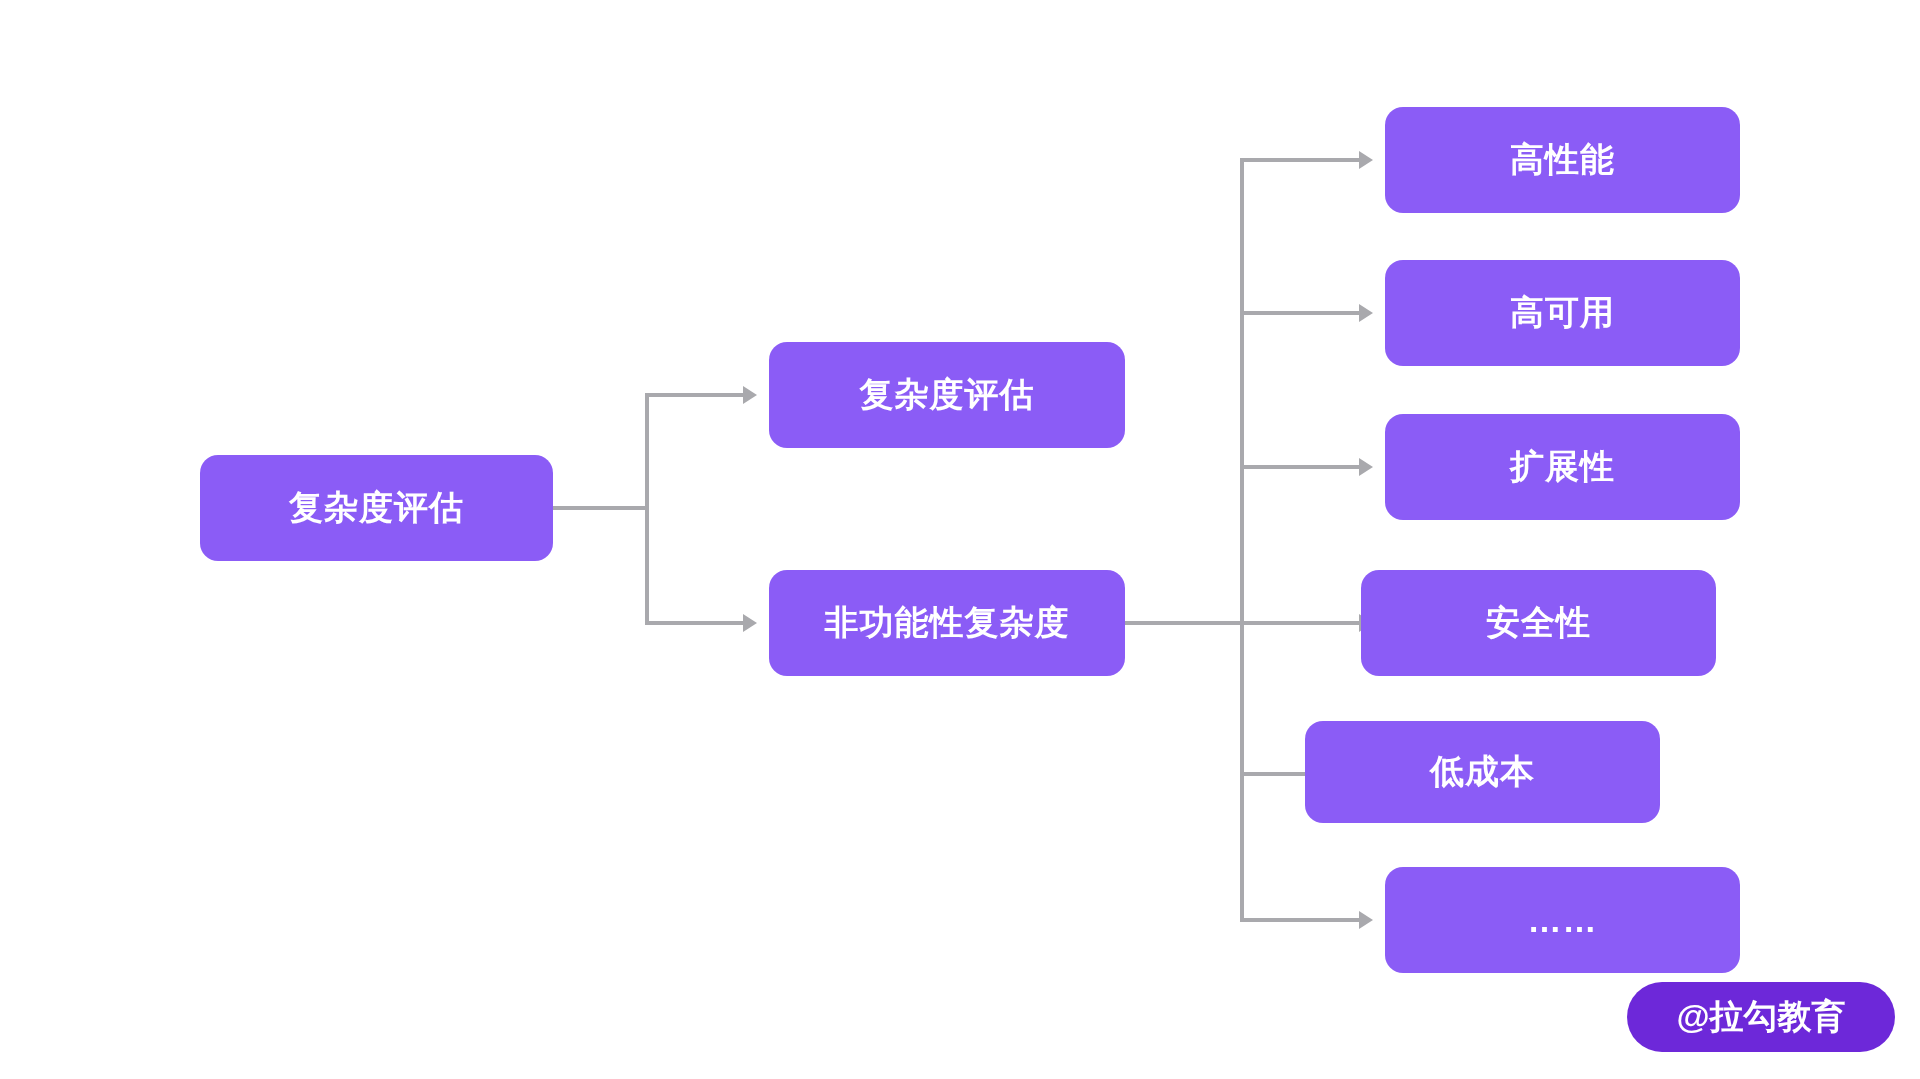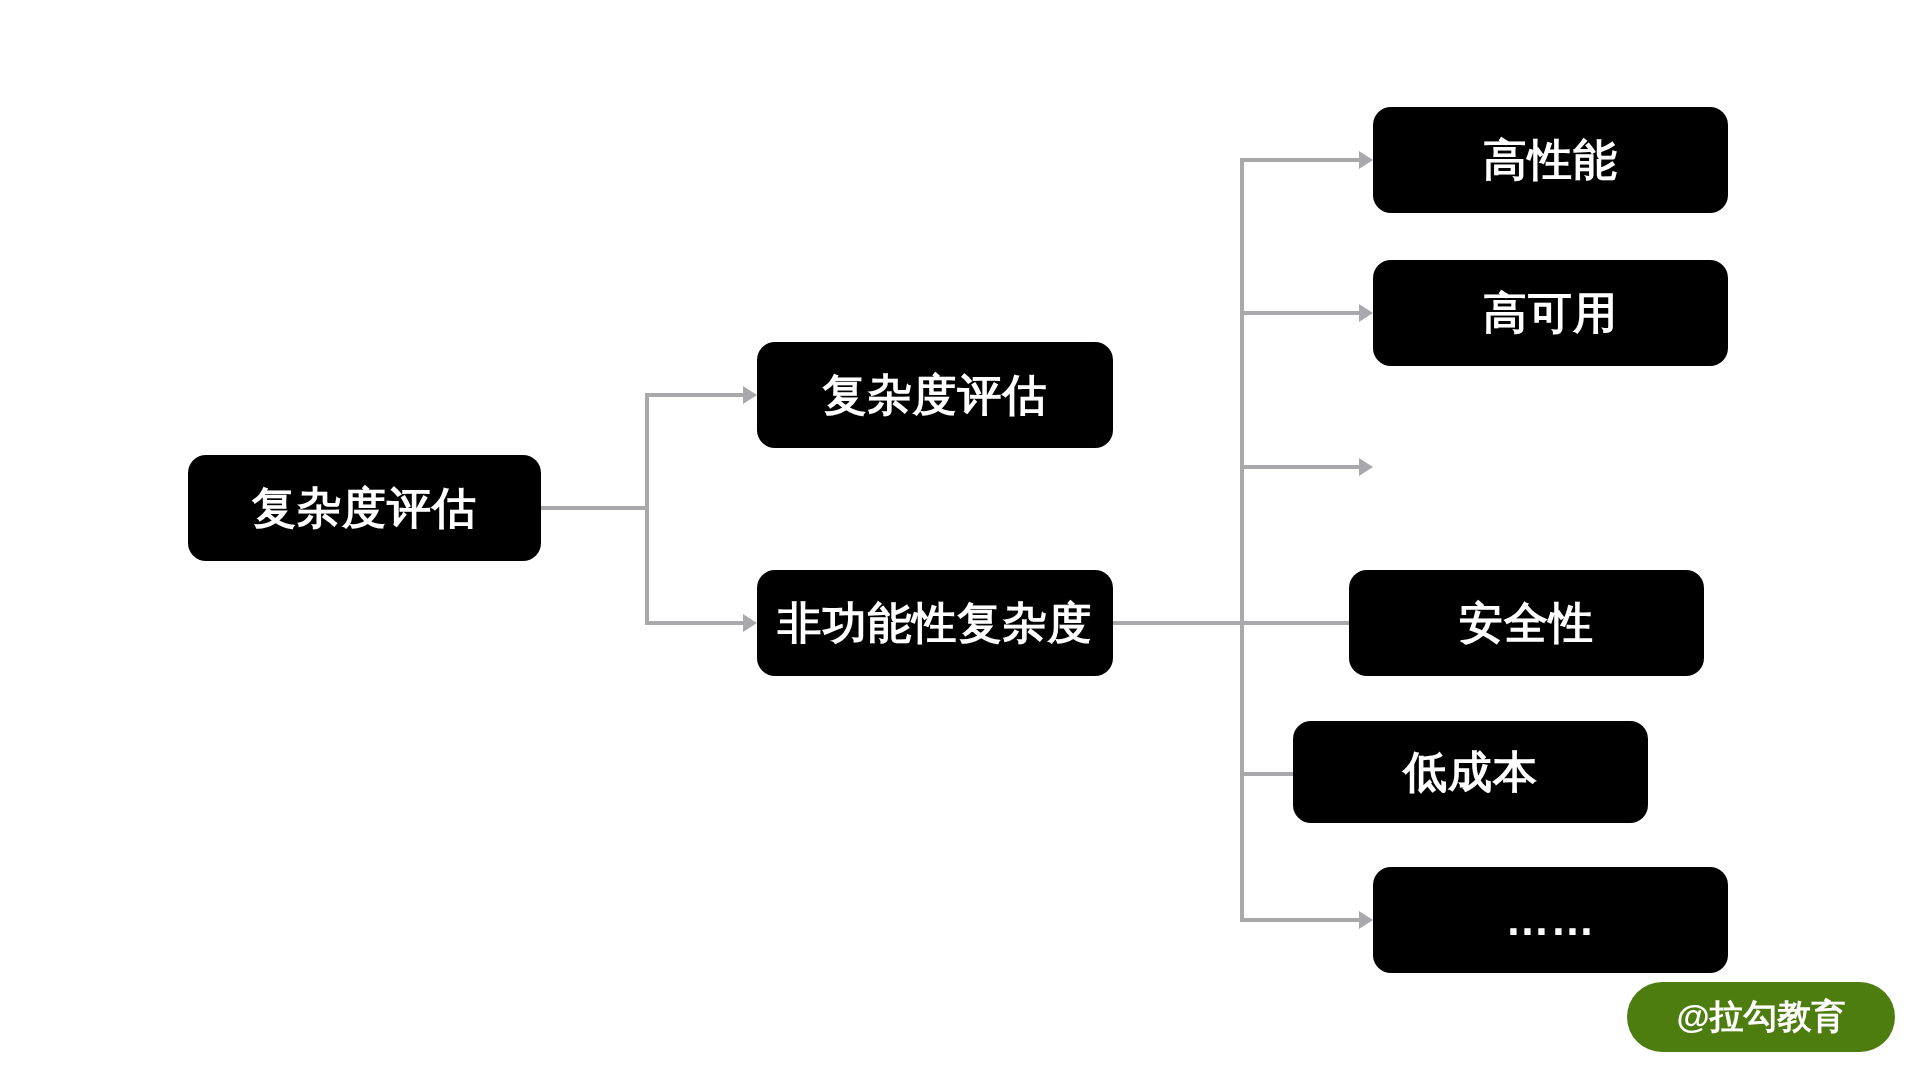--- a/index.html
+++ b/index.html
@@ -10,31 +10,32 @@
   }
   .canvas {
     position: relative;
     width: 1920px;
     height: 1079px;
     background: #ffffff;
     overflow: hidden;
   }
   .node {
     position: absolute;
-    background: #000000;
+    background: #8b5cf6;
     border-radius: 18px;
     color: #ffffff;
-    font-size: 44px;
+    font-size: 34px;
     font-weight: 700;
     letter-spacing: 1px;
     display: flex;
     align-items: center;
     justify-content: center;
     text-align: center;
     box-sizing: border-box;
+    margin-left: 12px;
   }
   .hline {
     position: absolute;
     height: 4px;
     background: #a9a9ad;
   }
   .vline {
     position: absolute;
     width: 4px;
     background: #a9a9ad;
@@ -47,21 +48,21 @@
     border-bottom: 9px solid transparent;
     border-left: 14px solid #a9a9ad;
   }
   .watermark {
     position: absolute;
     left: 1627px;
     top: 982px;
     width: 268px;
     height: 70px;
     border-radius: 35px;
-    background: #4d7c0f;
+    background: #6d28d9;
     color: #ffffff;
     font-size: 34px;
     font-weight: 700;
     display: flex;
     align-items: center;
     justify-content: center;
   }
 </style>
 </head>
 <body>
@@ -109,20 +110,23 @@
   </div>
 
   <div class="node" style="left:1373px; top:107px; width:355px; height:106px;">
     <span>高性能</span>
   </div>
 
   <div class="node" style="left:1373px; top:260px; width:355px; height:106px;justify-content:center;">
     <span>高可用</span>
   </div>
 
+  <div class="node" style="left:1373px; top:414px; width:355px; height:106px;">
+    <span>扩展性</span>
+  </div>
 
   <div class="node" style="left:1349px; top:570px; width:355px; height:106px;">
     <span>安全性</span>
   </div>
 
   <div class="node" style="left:1293px; top:721px; width:355px; height:102px;">
     <span>低成本</span>
   </div>
 
   <div class="node" style="left:1373px; top:867px; width:355px; height:106px;">

